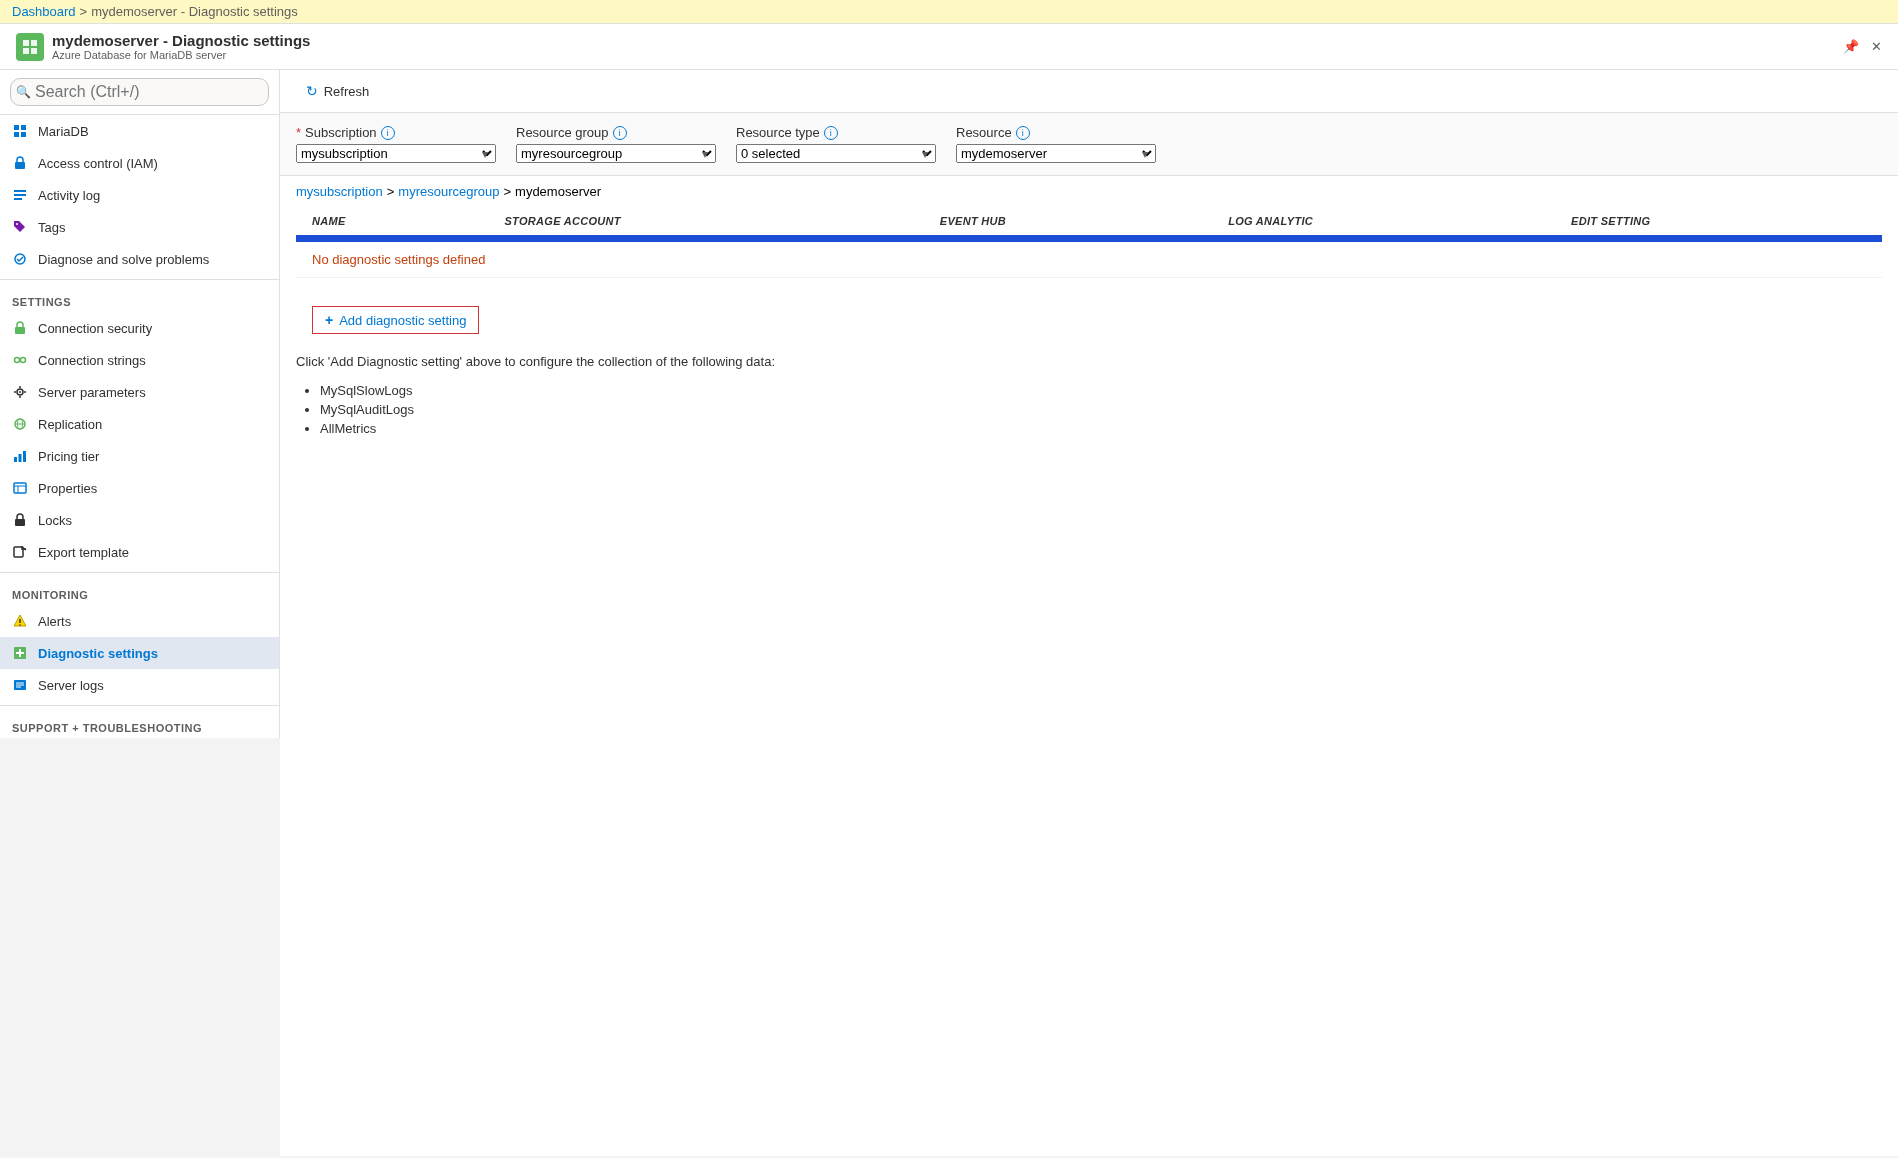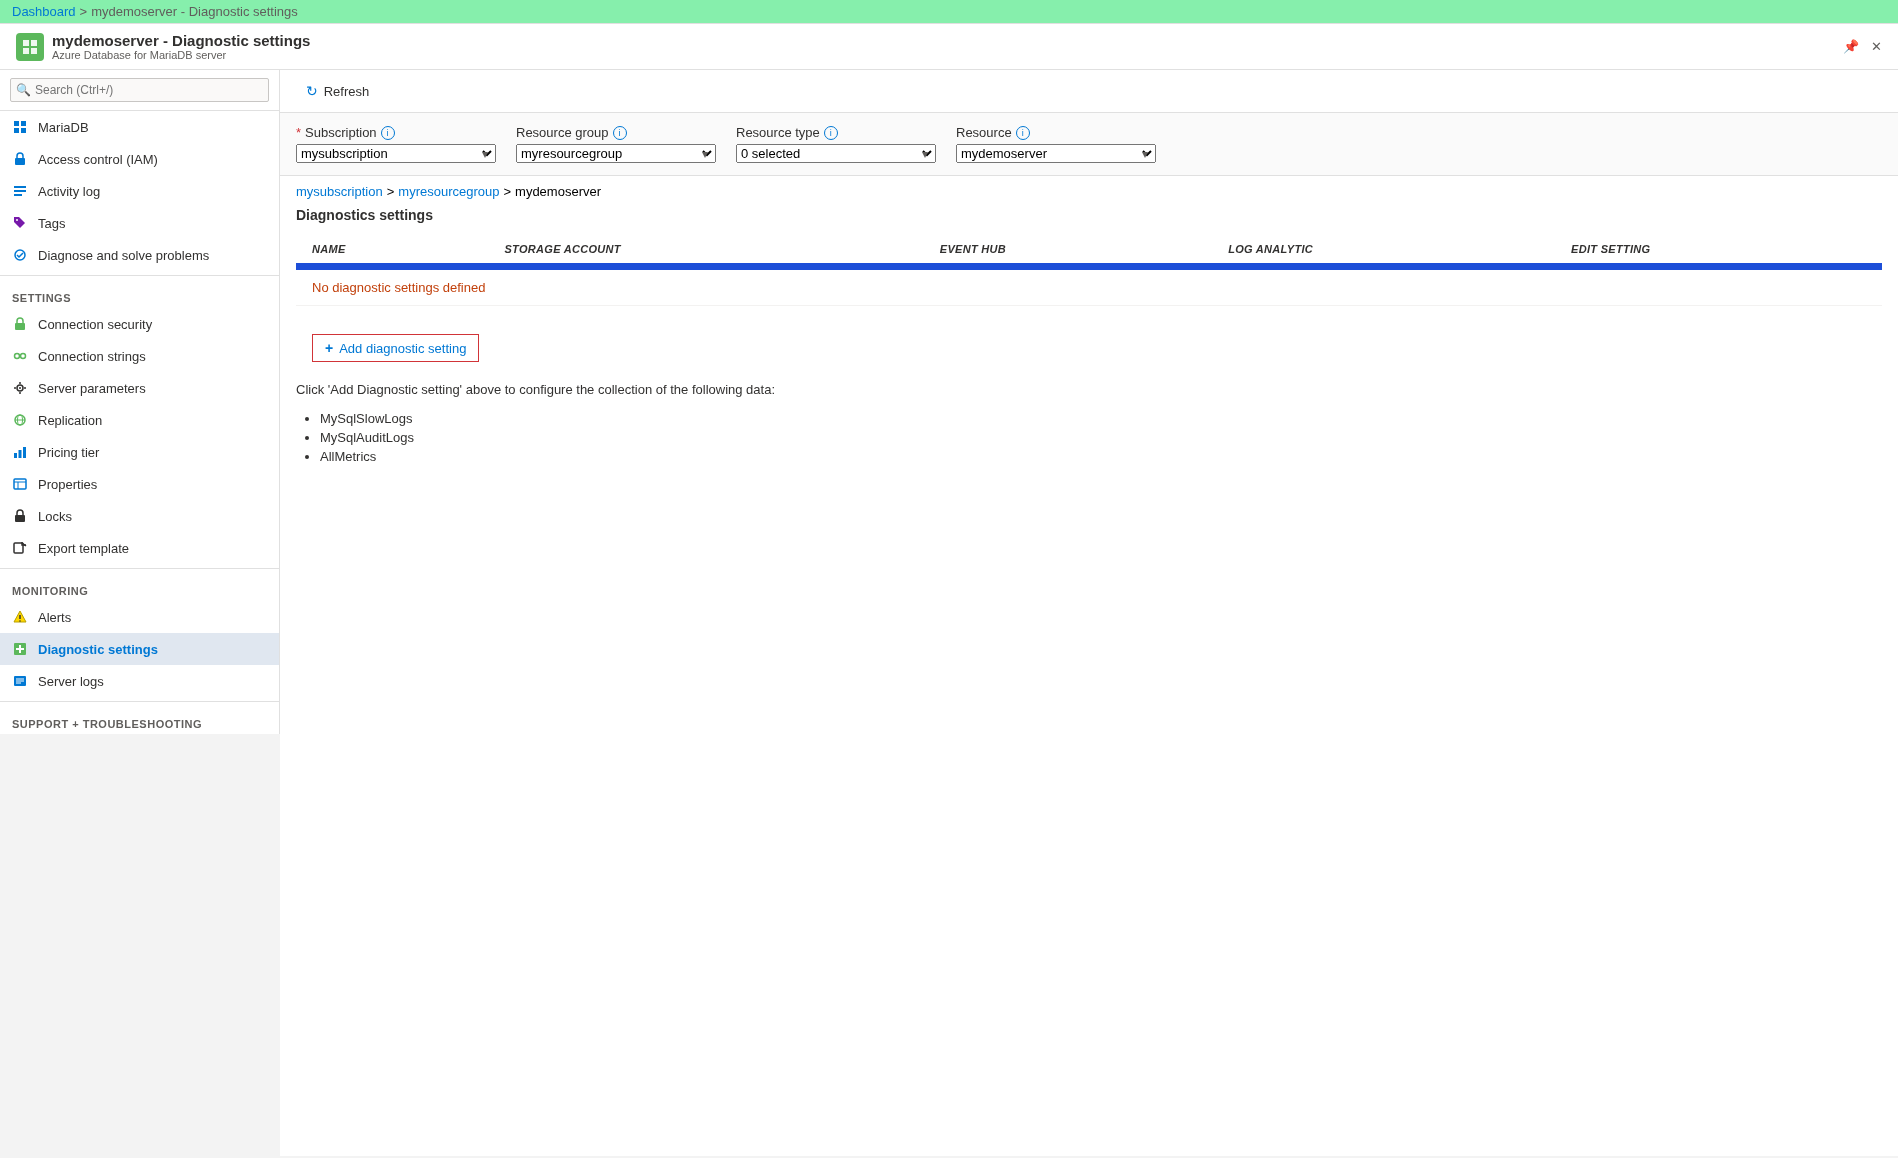--- a/index.html
+++ b/index.html
@@ -21,21 +21,21 @@
       border-radius: 4px;
       display: flex; align-items: center; justify-content: center;
       color: #fff; font-size: 16px; font-weight: bold;
     }
     .top-title { font-size: 15px; font-weight: 600; color: #323130; }
     .top-subtitle { font-size: 11px; color: #605e5c; }
     .top-actions { margin-left: auto; display: flex; gap: 12px; color: #605e5c; cursor: pointer; font-size: 16px; }
 
     
     .breadcrumb {
-      background: #86efac;
+      background: #fef9c3;
       padding: 4px 12px;
       font-size: 12px;
       color: #0078d4;
       border-bottom: 1px solid #e0e0e0;
       display: flex; align-items: center; gap: 4px;
     }
     .breadcrumb span { color: #605e5c; }
     .breadcrumb a { color: #0078d4; text-decoration: none; cursor: pointer; }
 
     
@@ -55,23 +55,23 @@
       flex-direction: column;
     }
     .sidebar-search {
       padding: 8px 10px;
       border-bottom: 1px solid #e0e0e0;
       display: flex; align-items: center;
     }
     .sidebar-search input {
       width: 100%;
       border: 1px solid #c8c6c4;
-      border-radius: 2px;
+      border-radius: 10px;
       padding: 4px 8px 4px 24px;
-      font-size: 12px;
+      font-size: 16px;
       color: #605e5c;
       background: #faf9f8;
       outline: none;
     }
     .sidebar-search-icon {
       position: absolute;
       margin-left: 6px;
       color: #605e5c;
       font-size: 12px;
       pointer-events: none;
@@ -522,21 +522,20 @@
 
     <div class="path-breadcrumb">
       <a>mysubscription</a>
       <span>&gt;</span>
       <a>myresourcegroup</a>
       <span>&gt;</span>
       <span>mydemoserver</span>
     </div>
 
     <div style="padding: 0 16px 16px 16px;">
-      <div style="font-size: 14px; font-weight: 600; color: #323130; margin-bottom: 12px;">Diagnostics settings</div>
 
       <table class="diag-table">
         <thead>
           <tr>
             <th>NAME</th>
             <th>STORAGE ACCOUNT</th>
             <th>EVENT HUB</th>
             <th>LOG ANALYTIC</th>
             <th>EDIT SETTING</th>
           </tr>

